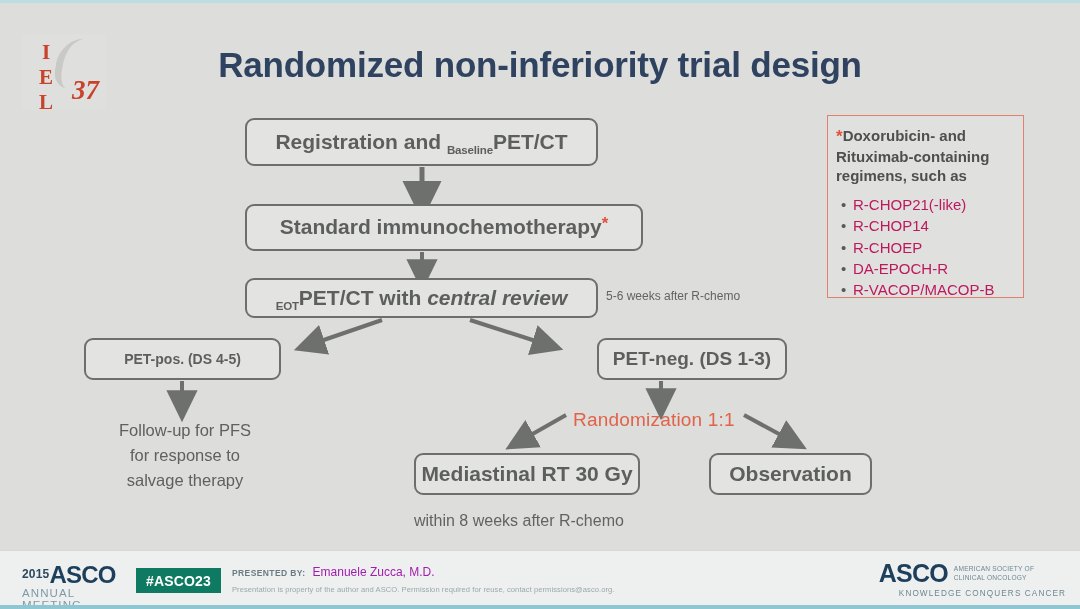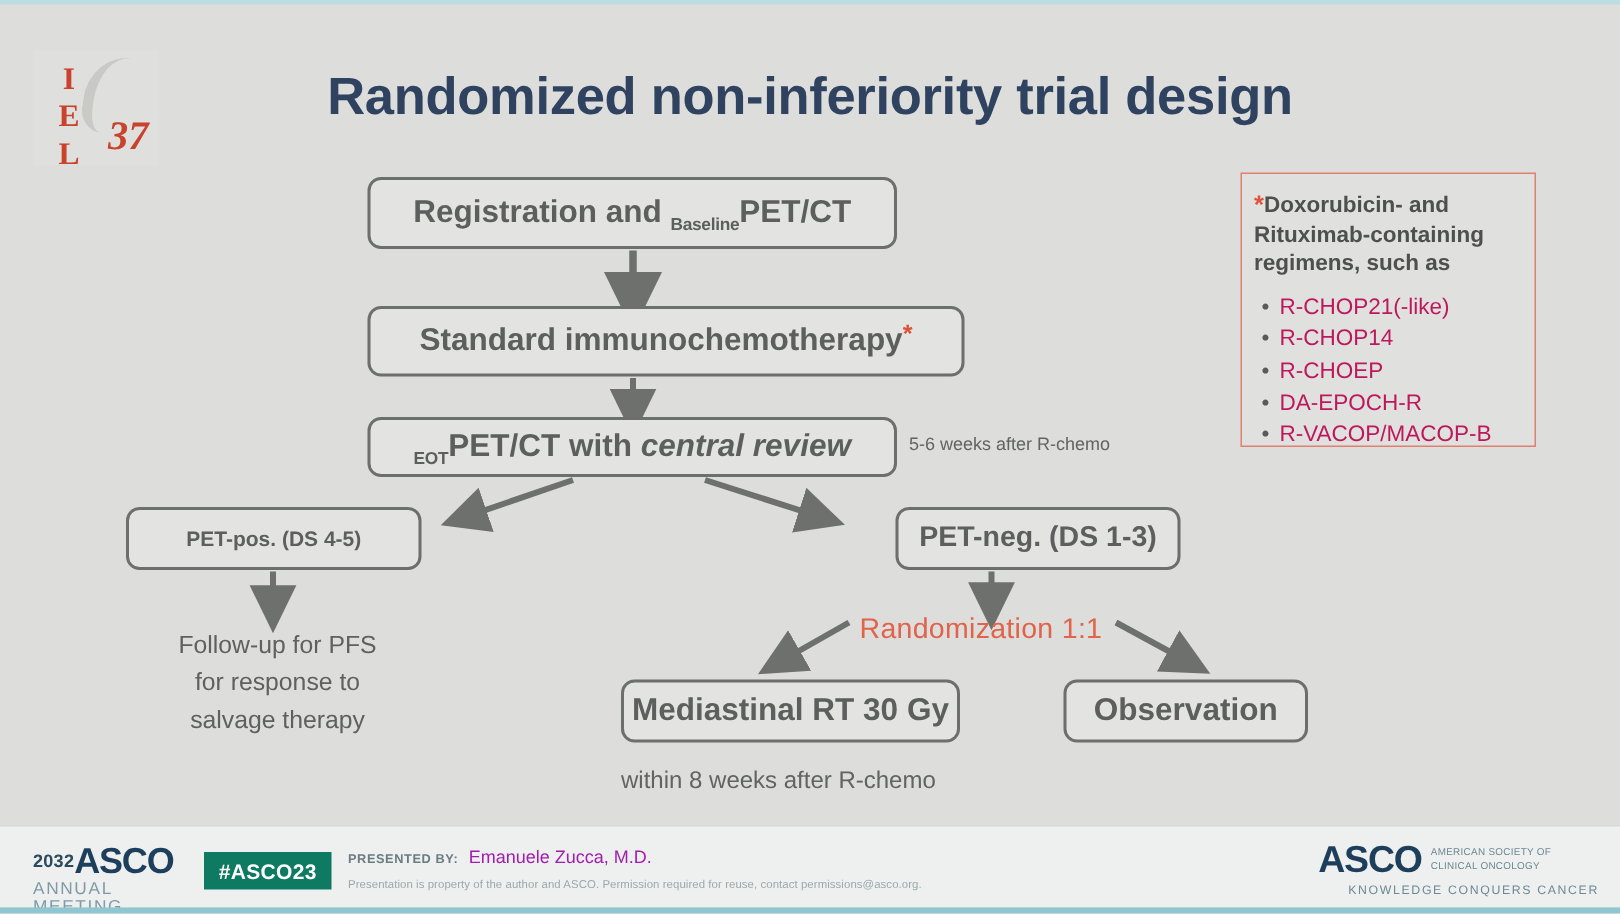--- a/index.html
+++ b/index.html
@@ -397,21 +397,21 @@
       <li>R-CHOEP</li>
       <li>DA-EPOCH-R</li>
       <li>R-VACOP/MACOP-B</li>
     </ul>
   </div>
 
 </div>
 
 <div class="footer">
   <div class="asco-year">
-    <span class="l1">2032</span><span class="brand">ASCO</span>
+    <span class="l1">2015</span><span class="brand">ASCO</span>
     <div class="l2">ANNUAL MEETING</div>
   </div>
 
   <div class="presented">
     <span class="pl">PRESENTED BY:</span><span class="pn">Emanuele Zucca, M.D.</span>
     <div class="fine">Presentation is property of the author and ASCO. Permission required for reuse, contact permissions@asco.org.</div>
   </div>
 
   <div class="asco-right">
     <div class="row">

